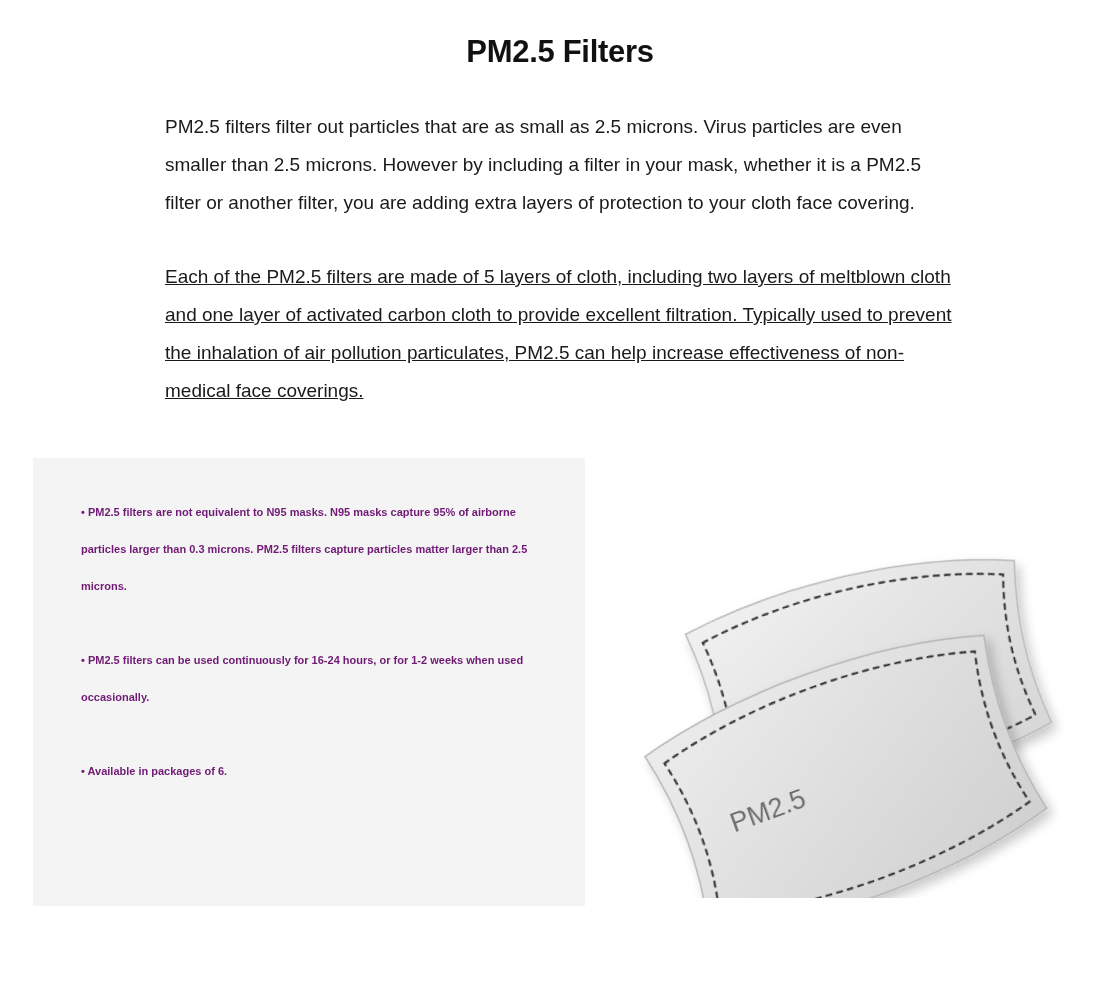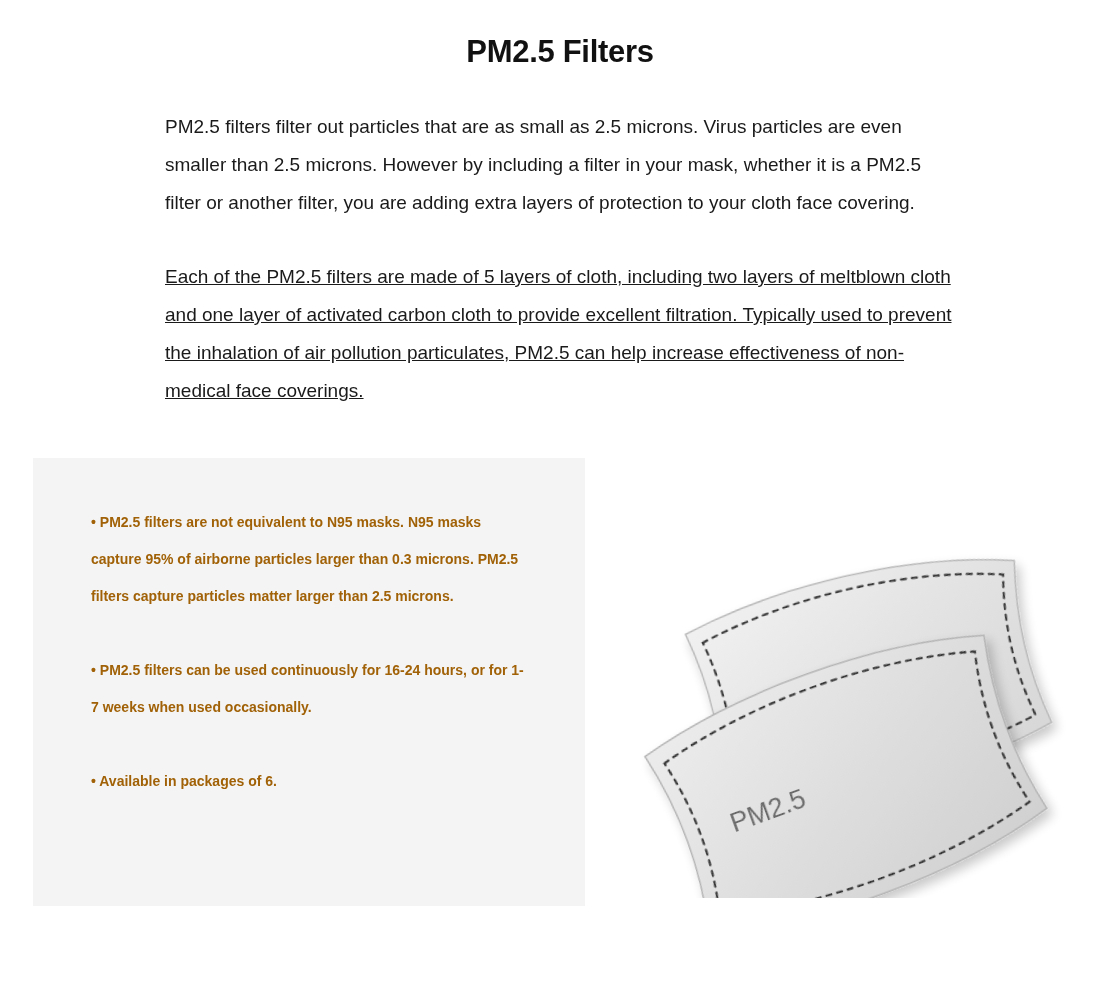--- a/index.html
+++ b/index.html
@@ -62,25 +62,25 @@
     left: 33px;
     top: 0;
     width: 552px;
     height: 448px;
     background: #f4f4f4;
     box-sizing: border-box;
     padding: 32px 40px 0 44px;
   }
 
   .fact {
-    font-size: 14px;
+    font-size: 11px;
     font-weight: bold;
     line-height: 37px;
-    color: #a16207;
-    margin: 14px;
+    color: #701a75;
+    margin: 4px;
   }
 
   .fact + .fact {
     margin-top: 37px;
   }
 
   .filter-art {
     position: absolute;
     left: 600px;
     top: 20px;
@@ -101,21 +101,21 @@
 
   <div class="intro">
     <p>PM2.5 filters filter out particles that are as small as 2.5 microns. Virus particles are even smaller than 2.5 microns. However by including a filter in your mask, whether it is a PM2.5 filter or another filter, you are adding extra layers of protection to your cloth face covering.</p>
     <p>Each of the PM2.5 filters are made of 5 layers of cloth, including two layers of meltblown cloth and one layer of activated carbon cloth to provide excellent filtration. Typically used to prevent the inhalation of air pollution particulates, PM2.5 can help increase effectiveness of non-medical face coverings.</p>
   </div>
 
   <div class="lower">
 
     <div class="facts-panel">
       <p class="fact">• PM2.5 filters are not equivalent to N95 masks. N95 masks capture 95% of airborne particles larger than 0.3 microns. PM2.5 filters capture particles matter larger than 2.5 microns.</p>
-      <p class="fact">• PM2.5 filters can be used continuously for 16-24 hours, or for 1-7 weeks when used occasionally.</p>
+      <p class="fact">• PM2.5 filters can be used continuously for 16-24 hours, or for 1-2 weeks when used occasionally.</p>
       <p class="fact">• Available in packages of 6.</p>
     </div>
 
     <div class="filter-art">
       <svg width="500" height="420" viewBox="0 0 500 420" xmlns="http://www.w3.org/2000/svg">
         <defs>
           <linearGradient id="clothA" x1="0" y1="0" x2="1" y2="1">
             <stop offset="0%" stop-color="#f2f2f2"></stop>
             <stop offset="45%" stop-color="#e4e4e4"></stop>
             <stop offset="100%" stop-color="#d6d6d6"></stop>

